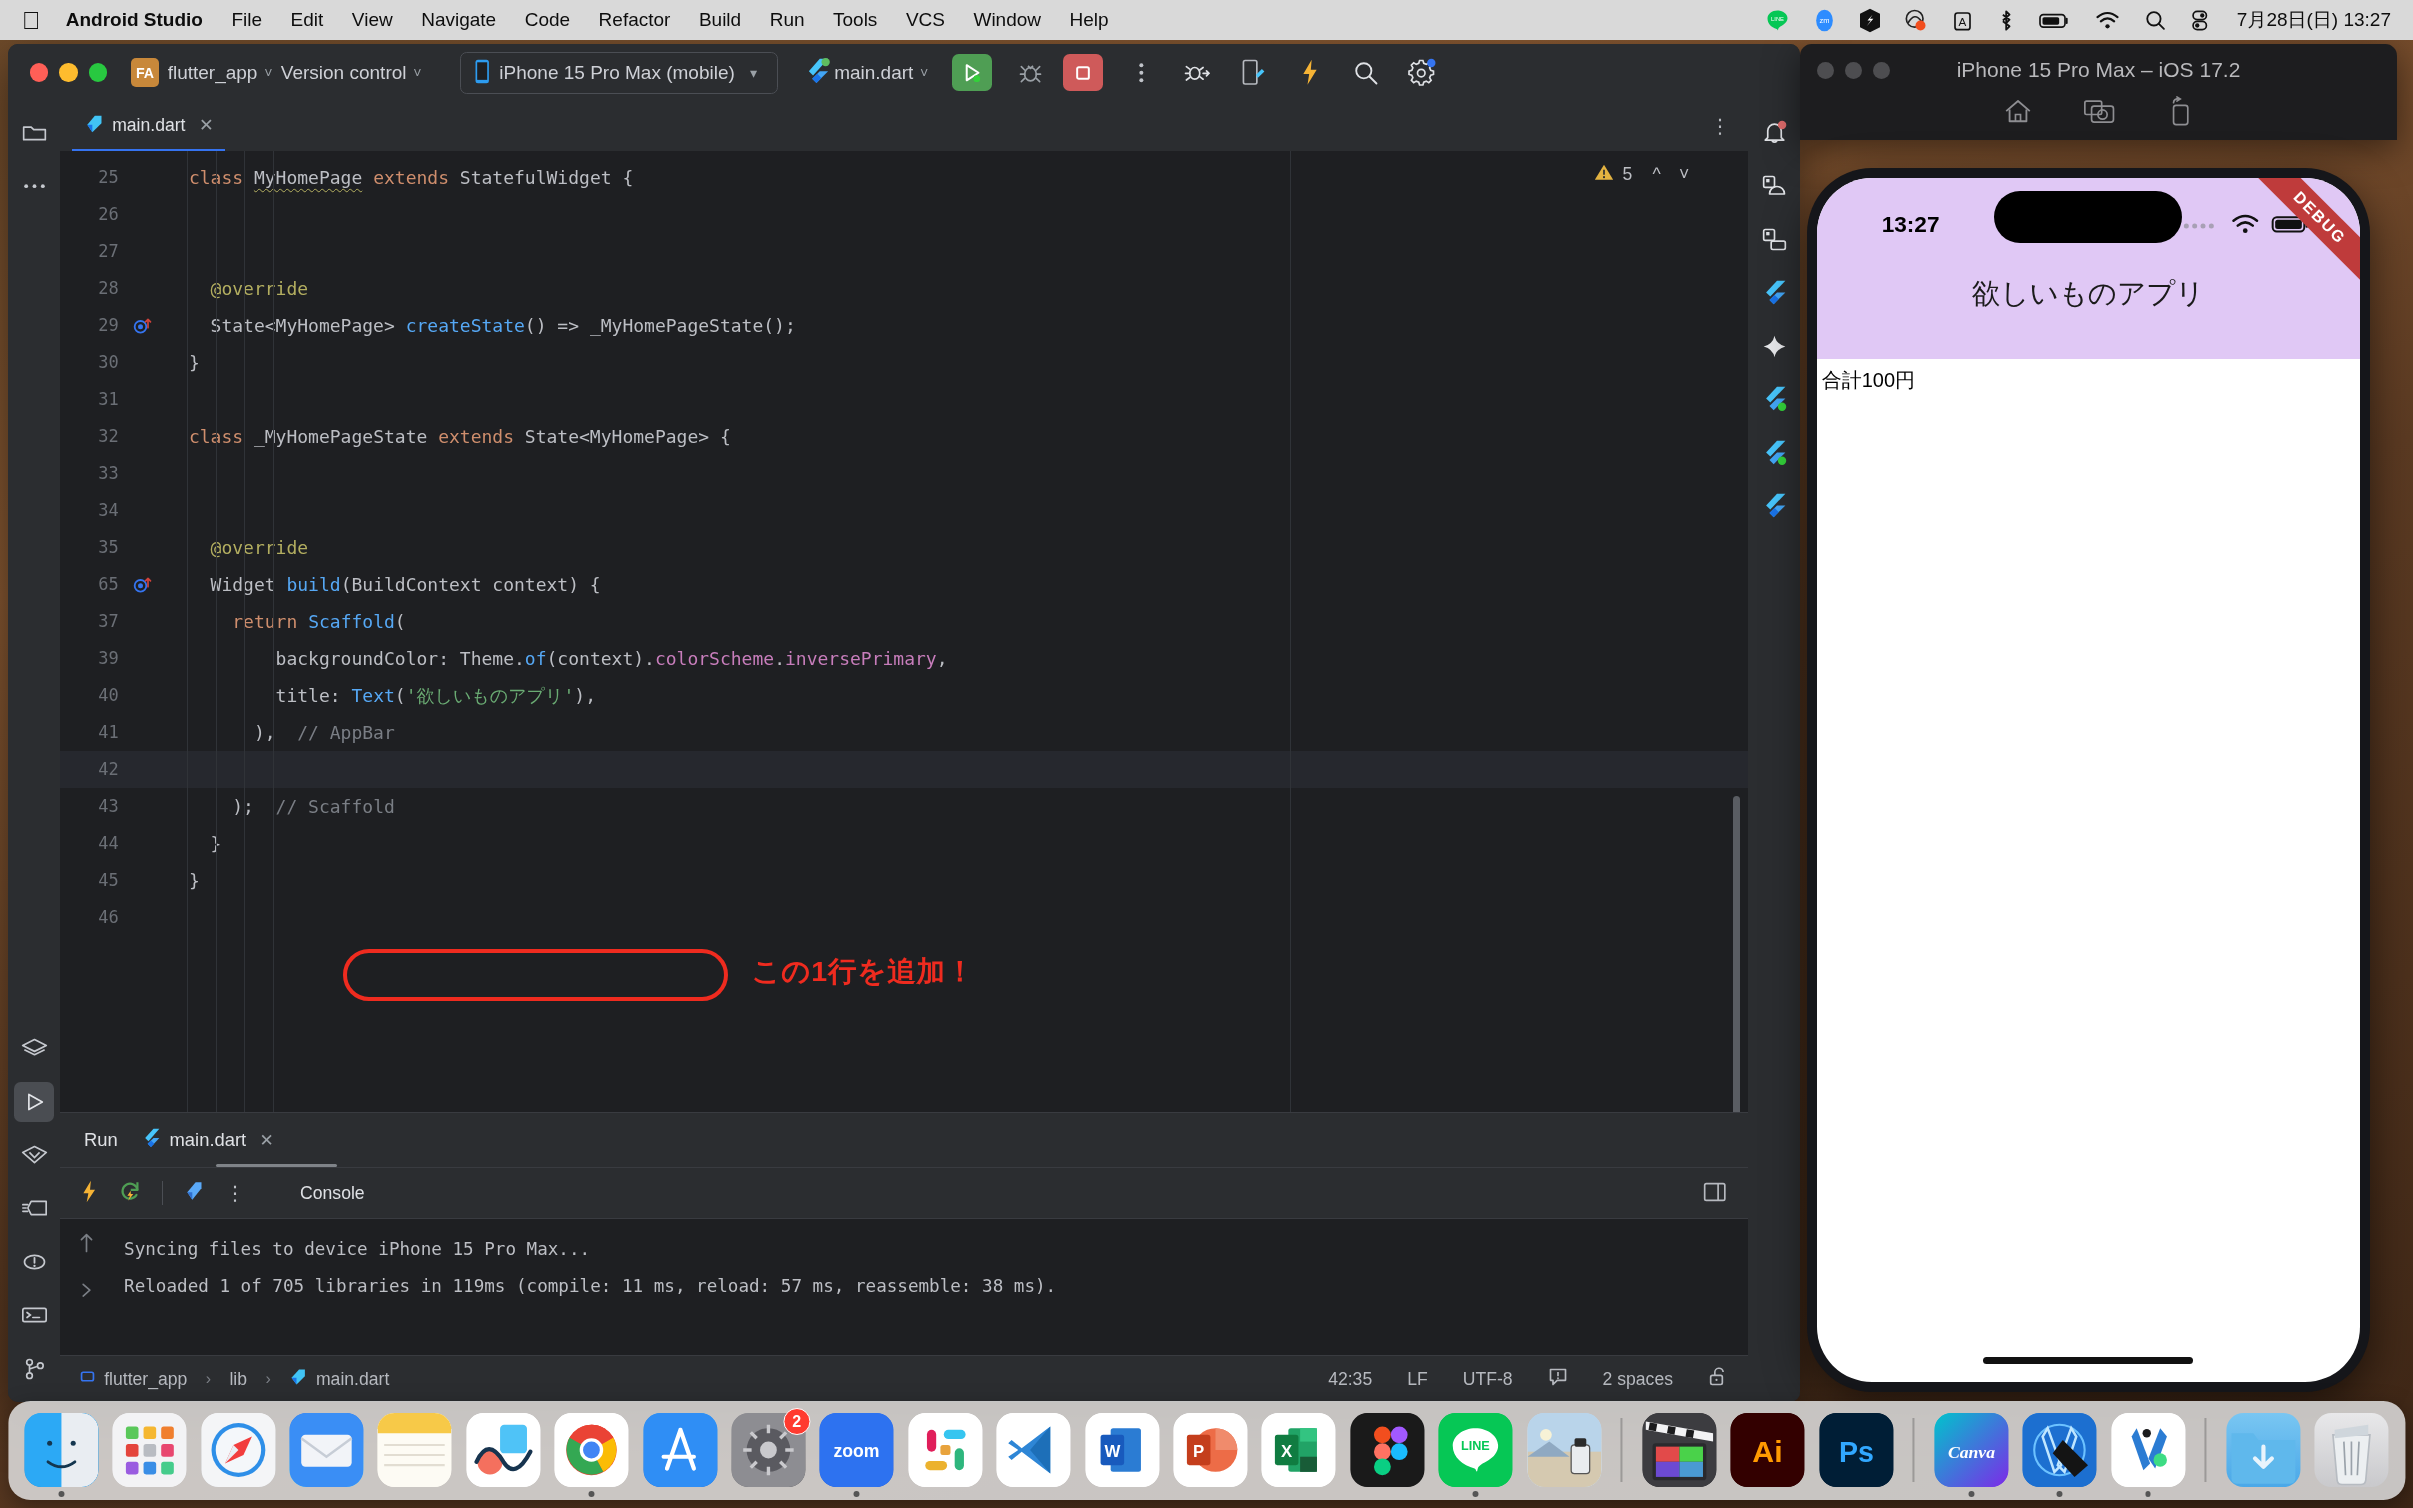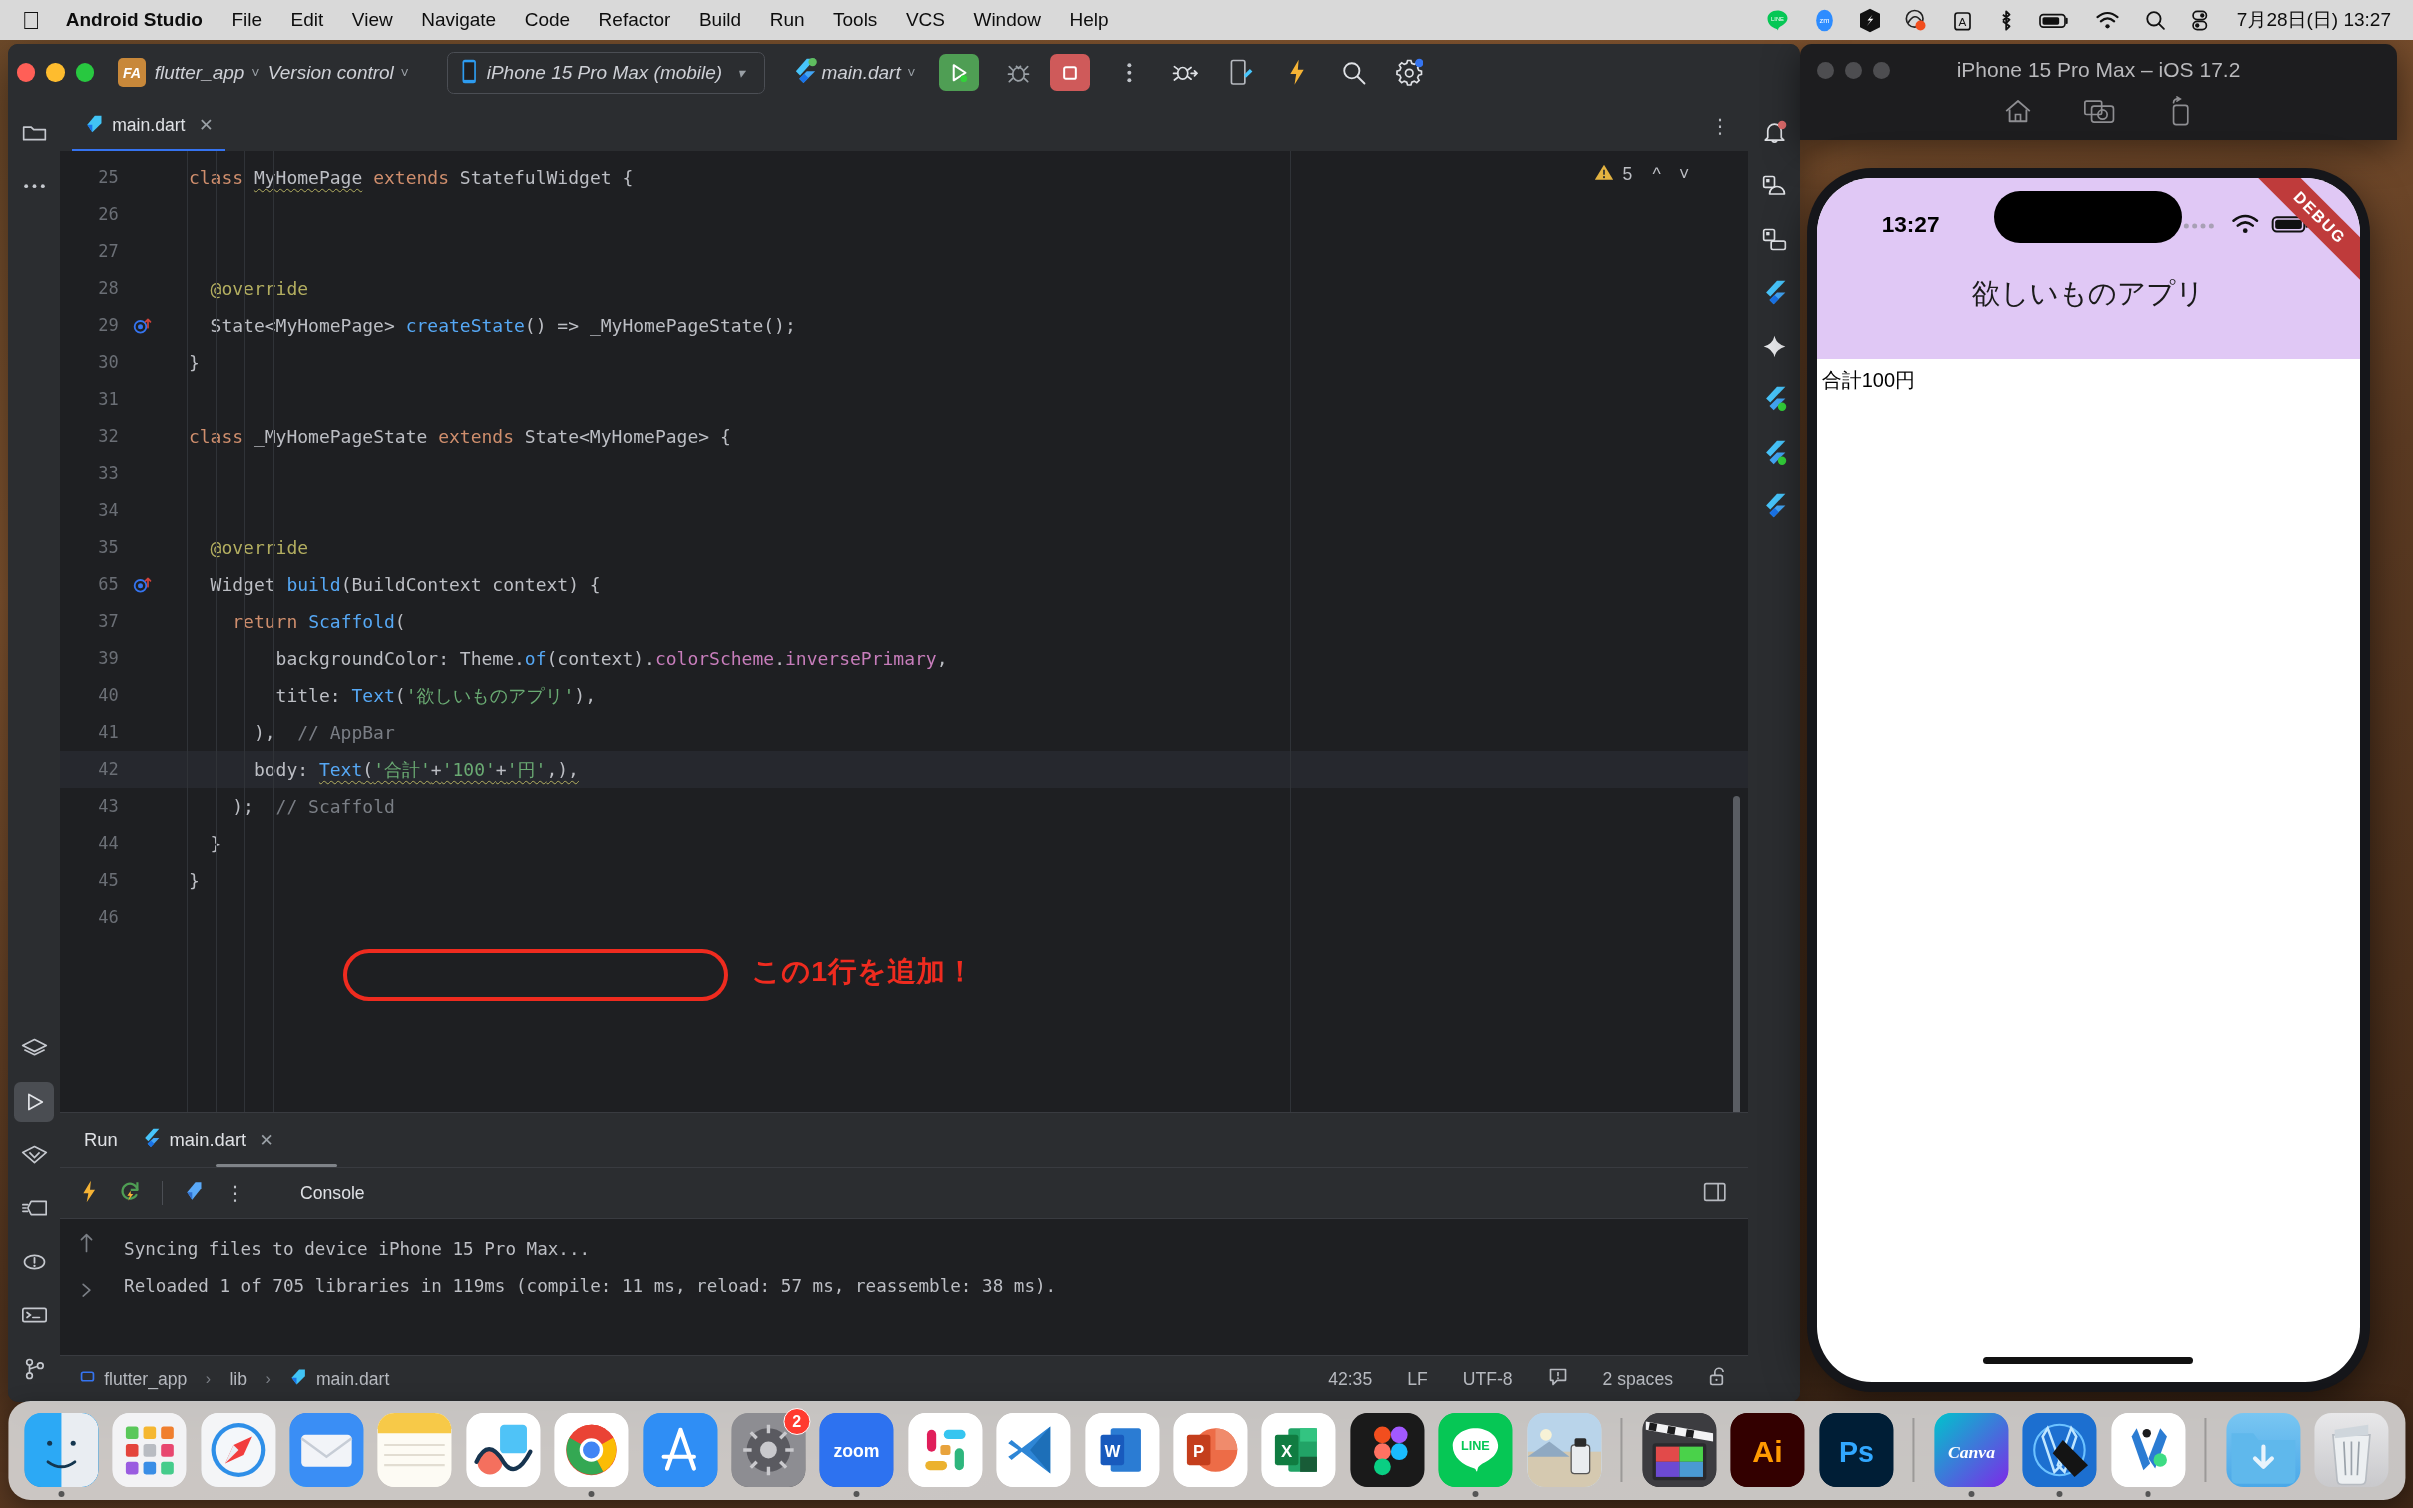--- a/index.html
+++ b/index.html
@@ -26,21 +26,21 @@
   #menubar .clock { font-size: 19px; color: #0d0d0d; margin-left: 25px; white-space: nowrap; }
 
   
   #as-window {
     position: absolute; left: 8.4px; top: 44px; width: 1792px; height: 1358px;
     background: #2b2d30; border-radius: 10px; overflow: hidden;
     box-shadow: 0 15px 50px rgba(0,0,0,.55);
     display: flex; flex-direction: column;
     z-index: 10;
   }
-  #as-toolbar { height: 57px; background:#2b2d30; display:flex; align-items:center; padding: 0 2px; flex:none;font-style:italic; }
+  #as-toolbar { height: 57px; background:#2b2d30; display:flex; align-items:center; padding: 0 15px; flex:none; }
   .traffic { display:flex; gap:11px; margin-right: 23.5px; margin-left:6.7px; }
   .tl { width:18.4px; height:18.4px; border-radius:50%; }
   .tl.r{background:#ff5f57}.tl.y{background:#febc2e}.tl.g{background:#28c840}
   .proj-badge { width:28.5px;height:28.5px;background:#c8883a;border-radius:5px;color:#fff;font-size:14.2px;font-weight:bold;display:flex;align-items:center;justify-content:center;margin-right:8.4px;}
   .tb-text { color:#ced0d6; font-size:19px; white-space:nowrap; }
   .chev { color:#9aa0a6; font-size:14.2px; margin:0 8.4px 0 6.7px; }
   .device-pill {
     display:flex; align-items:center; gap:8.4px; border:0.8px solid #4b4e54; border-radius:6.7px;
     padding: 5px 11.7px; margin-left: 30px;
   }
@@ -439,21 +439,21 @@
             <div class="cline"><span class="gut">35</span><span class="gicon"></span><span class="ctext"><span>  </span><span class="ann">@override</span></span></div>
             <div class="cline"><span class="gut">65</span><span class="gicon"><svg width="22" height="20" viewBox="0 0 26 24">
                   <circle cx="10" cy="13" r="7" fill="none" stroke="#3574f0" stroke-width="2.2"></circle>
                   <circle cx="10" cy="13" r="3" fill="#3574f0"></circle>
                   <path d="M19 14 L19 4 M16 7 L19 4 L22 7" fill="none" stroke="#d0423c" stroke-width="2" stroke-linecap="round" stroke-linejoin="round"></path>
                 </svg></span><span class="ctext"><span>  Widget </span><span class="fn">build</span><span>(BuildContext context) {</span></span></div>
             <div class="cline"><span class="gut">37</span><span class="gicon"></span><span class="ctext"><span>    </span><span class="kw">return</span><span> </span><span class="fn">Scaffold</span><span>(</span></span></div>
             <div class="cline"><span class="gut">39</span><span class="gicon"></span><span class="ctext"><span>        backgroundColor: Theme.</span><span class="fn">of</span><span>(context).</span><span class="prop">colorScheme</span><span>.</span><span class="prop">inversePrimary</span><span>,</span></span></div>
             <div class="cline"><span class="gut">40</span><span class="gicon"></span><span class="ctext"><span>        title: </span><span class="fn">Text</span><span>(</span><span class="str">'欲しいものアプリ'</span><span>),</span></span></div>
             <div class="cline"><span class="gut">41</span><span class="gicon"></span><span class="ctext"><span>      ),  </span><span class="cmt">// AppBar</span></span></div>
-            <div class="cline hl"><span class="gut">42</span><span class="gicon"></span><span class="ctext"><span>      body: </span><span class="fn wavy">Text</span><span class="wavy">(</span><span class="str wavy">'合計'</span><span class="wavy">+</span><span class="str wavy">'100'</span><span class="wavy">+</span><span class="str wavy">'円'</span><span class="wavy">,),</span></span></div>
+            <div class="cline hl"><span class="gut">42</span><span class="gicon"></span></div>
             <div class="cline"><span class="gut">43</span><span class="gicon"></span><span class="ctext"><span>    );  </span><span class="cmt">// Scaffold</span></span></div>
             <div class="cline"><span class="gut">44</span><span class="gicon"></span><span class="ctext"><span>  }</span></span></div>
             <div class="cline"><span class="gut">45</span><span class="gicon"></span><span class="ctext"><span>}</span></span></div>
             <div class="cline"><span class="gut">46</span><span class="gicon"></span><span class="ctext"></span></div>
           </div>
         <div id="guide-right"></div>
 
         <div id="warn-chip">
           <span>
             <svg width="20" height="18.4" viewBox="0 0 24 22">

